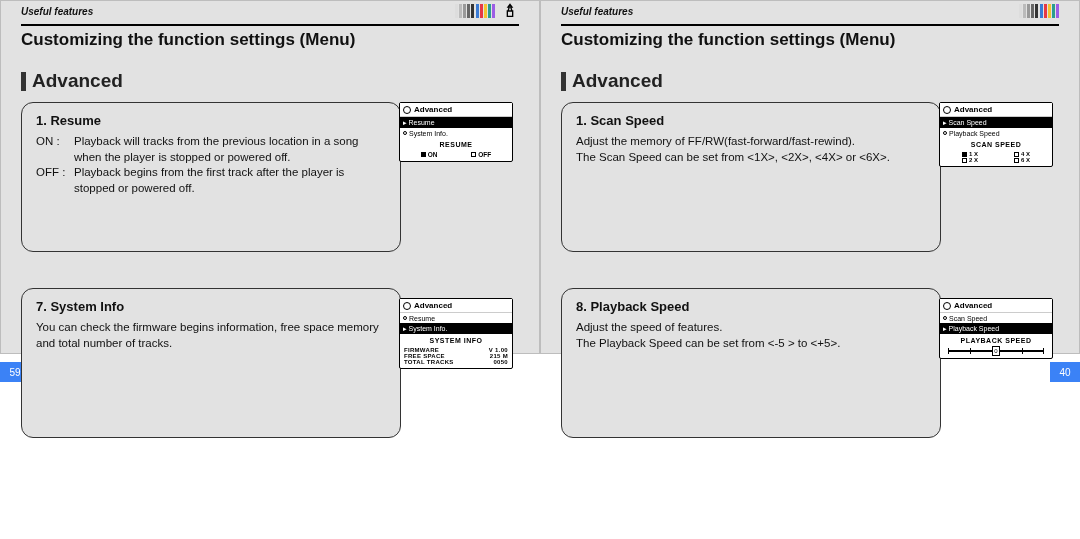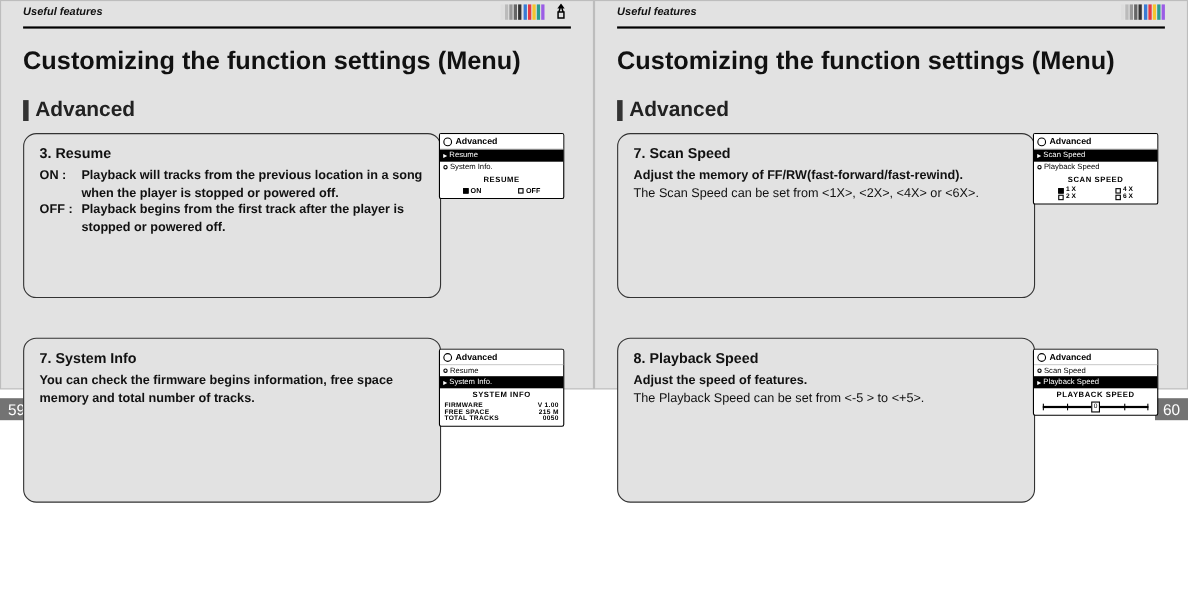--- a/index.html
+++ b/index.html
@@ -12,50 +12,50 @@
   .header-label { font-style: italic; font-weight: bold; font-size: 10px; color: #111; }
   .header-icons { display: flex; align-items: center; gap: 0; }
   .stripes { display: flex; gap: 1px; height: 14px; align-items: stretch; }
   .stripes div { width: 3px; }
   .s-g1 { background: #ddd; } .s-g2 { background: #bbb; } .s-g3 { background: #999; }
   .s-g4 { background: #666; } .s-g5 { background: #333; }
   .s-c1 { background: #3a7bd5; } .s-c2 { background: #e63946; } .s-c3 { background: #f4c430; }
   .s-c4 { background: #2a9d8f; } .s-c5 { background: #9b5de5; }
   .lock-icon { width: 18px; height: 18px; margin-left: 6px; display: flex; align-items: center; justify-content: center; }
   .lock-icon svg { width: 16px; height: 16px; }
-  .title { font-weight: bold; font-size: 23px; color: #111; padding: 0 20px; margin-top: 16px; }
+  .title { font-weight: bold; font-size: 17px; color: #111; padding: 0 20px; margin-top: 4px; }
   .section-head { display: flex; align-items: center; margin: 20px 20px 10px 20px; }
   .section-head::before { content: ""; display: inline-block; width: 5px; height: 19px; background: #333; margin-right: 6px; }
   .section-head span { font-weight: bold; font-size: 19px; color: #222; }
   .content { position: relative; padding: 0 20px; }
   .numbox { position: relative; width: 380px; min-height: 150px; border: 1px solid #333; border-radius: 12px; background: #e2e2e2; padding: 10px 14px 14px 14px; margin-bottom: 36px; z-index: 1; }
   .numbox .label { font-weight: bold; font-size: 13px; color: #111; margin-bottom: 6px; }
   .numbox .desc { font-size: 11.5px; color: #111; line-height: 1.35; }
-  .numbox .desc b, .numbox .desc strong { font-weight: bold; }
+  .numbox .desc b, .numbox .desc strong { font-weight: normal; }
   .connector { position: absolute; height: 1px; background: #333; z-index: 0; }
   .screen { position: absolute; width: 114px; background: #fff; border: 1px solid #000; border-radius: 2px; font-size: 7px; color: #000; z-index: 2; }
   .screen .scr-title { display: flex; align-items: center; gap: 3px; background: #fff; color: #000; font-weight: bold; padding: 2px 3px; border-bottom: 1px solid #ccc; font-size: 8px; }
   .screen .scr-title .globe { width: 8px; height: 8px; border: 1px solid #000; border-radius: 50%; display: inline-block; position: relative; }
   .screen .scr-row { padding: 1.5px 3px; display: flex; align-items: center; gap: 2px; }
   .screen .scr-row.active { background: #000; color: #fff; }
   .screen .arrow { font-size: 7px; }
   .screen .scr-row .dot { width: 4px; height: 4px; border: 1px solid currentColor; border-radius: 50%; display: inline-block; }
   .screen .scr-body { padding: 3px 4px; }
   .screen .scr-body .scr-heading { font-weight: bold; text-align: center; letter-spacing: 0.5px; font-size: 7px; margin-bottom: 3px; }
   .screen .opt-row { display: flex; justify-content: space-around; font-size: 6.5px; font-weight: bold; }
   .screen .opt { display: flex; align-items: center; gap: 2px; }
   .screen .cb { width: 5px; height: 5px; border: 1px solid #000; display: inline-block; }
   .screen .cb.filled { background: #000; }
   .screen .kv { display: flex; justify-content: space-between; font-size: 6px; font-weight: bold; letter-spacing: 0.3px; }
   .slider { position: relative; height: 8px; margin-top: 2px; }
   .slider .track { position: absolute; top: 3px; left: 4px; right: 4px; height: 2px; background: #000; }
   .slider .tick { position: absolute; top: 1px; width: 1px; height: 6px; background: #000; }
   .slider .thumb { position: absolute; top: -1px; width: 8px; height: 10px; background: #fff; border: 1px solid #000; left: calc(50% - 4px); }
   .grid-row { display: flex; justify-content: space-around; font-size: 6px; font-weight: bold; }
-  .pgnum { position: absolute; bottom: 0; width: 30px; height: 20px; background: #737373; color: #fff; font-size: 14px; display: flex; align-items: center; justify-content: center; }
+  .pgnum { position: absolute; bottom: 0; width: 30px; height: 20px; background: #3b82f6; color: #fff; font-size: 10px; display: flex; align-items: center; justify-content: center; }
   .pgnum.left { left: 0; }
   .pgnum.right { right: 0; }
 </style>
 </head>
 <body>
 
 <div class="spread">
 
   <div class="page">
     <div class="page-inner">
@@ -86,21 +86,21 @@
       <div class="top-line"></div>
       <div class="title">Customizing the function settings (Menu)</div>
       <div class="section-head">
           <span>Advanced</span>
         </div>
 
       <div class="content">
 
         <div class="connector" style="top:14px; left:390px; width:30px;"></div>
         <div class="numbox">
-          <div class="label">3. Resume</div>
+          <div class="label">1. Resume</div>
           <div class="desc">
             <div style="display:flex">
               <div style="min-width:38px"><b>ON :</b></div>
               <div><b>Playback will tracks from the previous location in a song when the player is stopped or powered off.</b></div>
             </div>
             <div style="display:flex">
               <div style="min-width:38px"><b>OFF :</b></div>
               <div><b>Playback begins from the first track after the player is stopped or powered off.</b></div>
             </div>
           </div>
@@ -201,21 +201,21 @@
       <div class="top-line"></div>
       <div class="title">Customizing the function settings (Menu)</div>
       <div class="section-head">
           <span>Advanced</span>
         </div>
 
       <div class="content">
 
         <div class="connector" style="top:14px; left:390px; width:30px;"></div>
         <div class="numbox">
-          <div class="label">7. Scan Speed</div>
+          <div class="label">1. Scan Speed</div>
           <div class="desc">
             <b>Adjust the memory of FF/RW(fast-forward/fast-rewind).</b><br>
             <span>The Scan Speed can be set from &lt;1X&gt;, &lt;2X&gt;, &lt;4X&gt; or &lt;6X&gt;.</span>
           </div>
         </div>
 
         <div class="screen" style="top:0; left:398px;">
           <div class="scr-title">
               <span class="globe"></span>
               <span>Advanced</span>
@@ -286,16 +286,16 @@
               <div class="tick" style="right:4px"></div>
               <div class="thumb">
                 <div style="font-size:6px;text-align:center;line-height:8px">0</div>
               </div>
             </div>
           </div>
         </div>
 
       </div>
     </div>
-    <div class="pgnum right">60</div>
+    <div class="pgnum right">40</div>
   </div>
 
 </div>
 
 </body></html>

